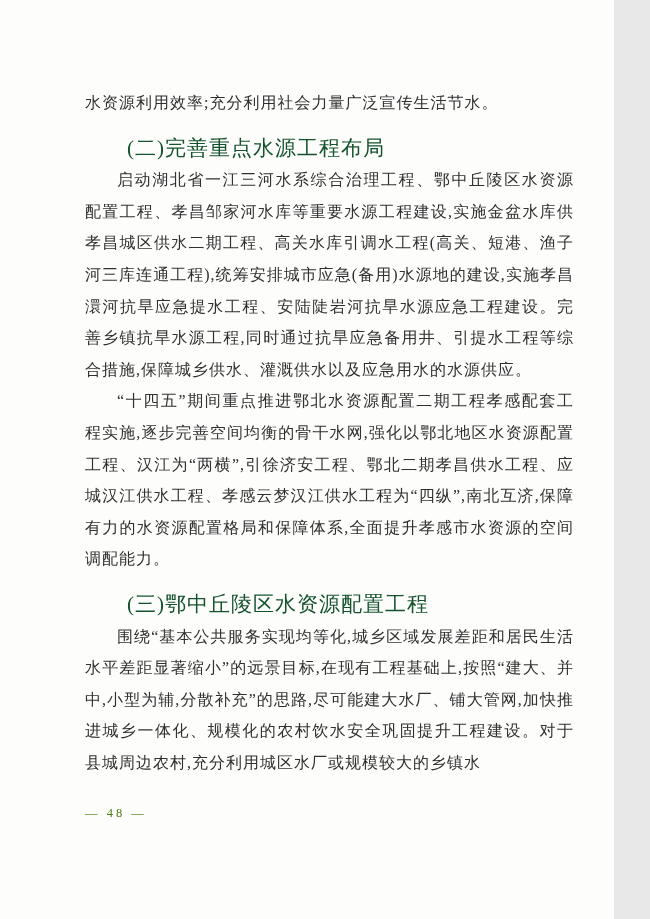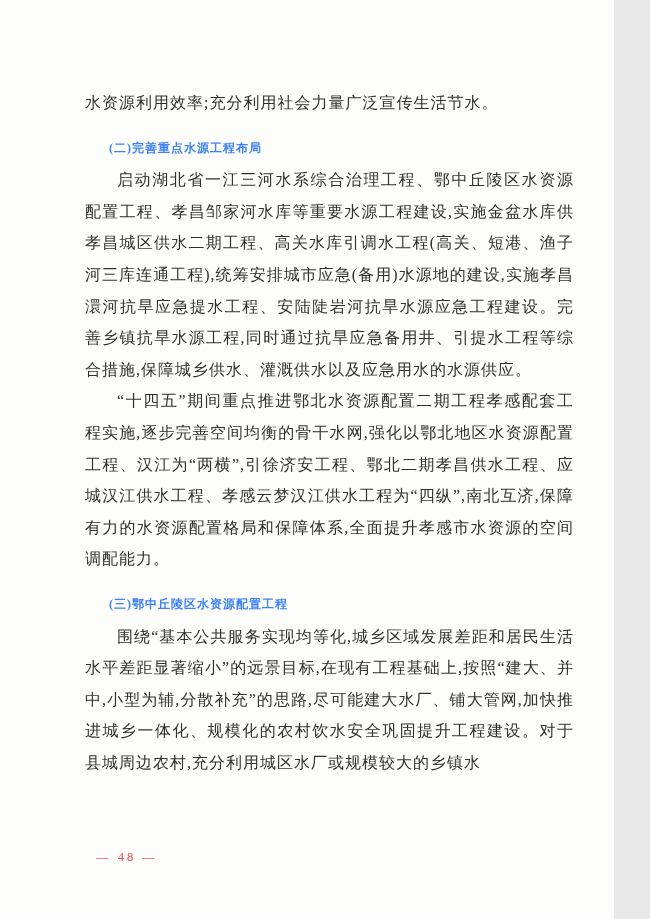--- a/index.html
+++ b/index.html
@@ -26,36 +26,35 @@
     color: #303030;
     text-align: justify;
   }
   .para-continuation {
     margin: 0;
     text-indent: 0;
   }
   .section-heading {
     margin: 14px 0 0 0;
     text-indent: 2em;
-    font-size: 12px;
-    font-weight: 700;
-    color: #3b82f6;
+    font-size: 21px;
+    font-weight: 400;
+    color: #14532d;
   }
   .para {
     margin: 0;
     text-indent: 2em;
   }
   .page-footer {
     position: absolute;
-    left: 96px;
+    left: 85px;
     top: 806px;
     font-size: 12.5px;
     letter-spacing: 3px;
-    color: #ef4444;
-    margin-top: 44px;
+    color: #4d7c0f;
   }
 </style>
 </head>
 <body>
 
 <div class="page">
   <div class="body-text">
     <p class="para-continuation">水资源利用效率;充分利用社会力量广泛宣传生活节水。</p>
 
     <h3 class="section-heading">(二)完善重点水源工程布局</h3>

